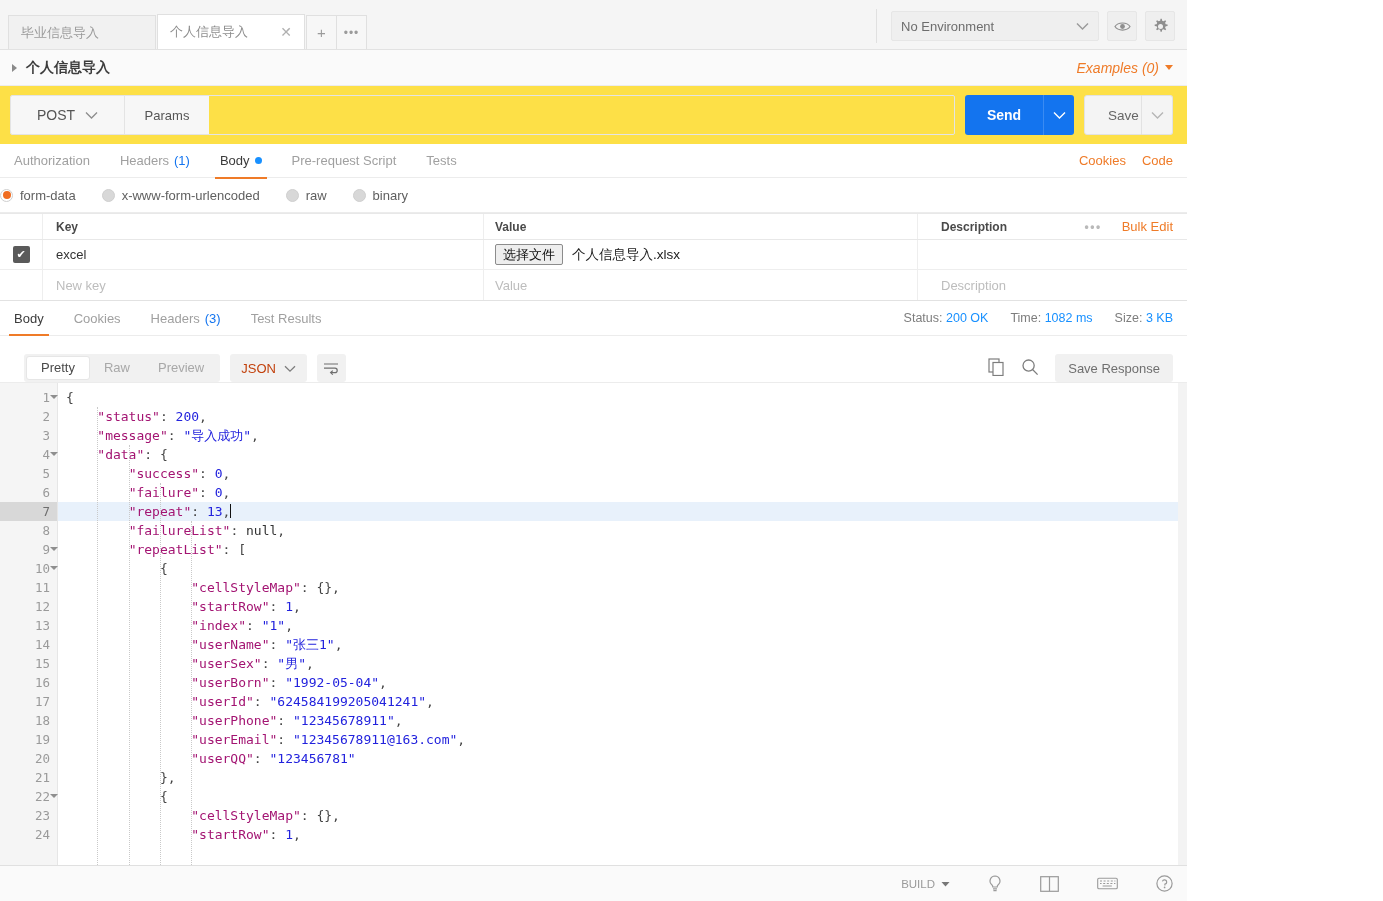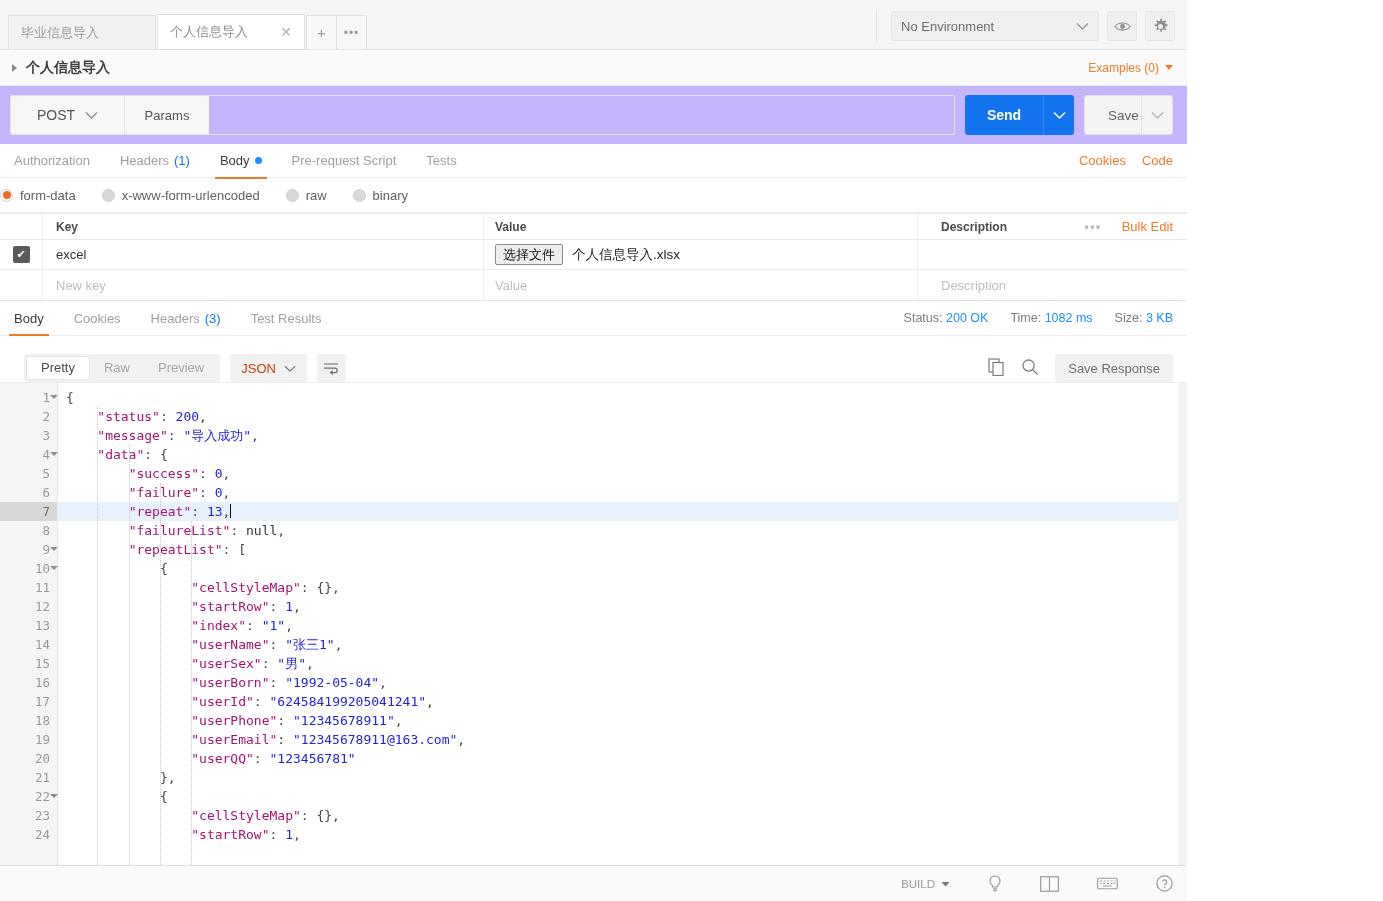--- a/index.html
+++ b/index.html
@@ -88,27 +88,27 @@
   
   .reqname-row {
     height: 36px; display: flex; align-items: center;
     padding: 0 14px 0 12px; background: #fafafa;
     border-bottom: 1px solid #ececec;
     position: relative;
   }
   .reqname { font-size: 14px; font-weight: bold; color: #3d3d3d; display:flex; align-items:center; }
   .caret-right { width:0;height:0;border-top:4px solid transparent;border-bottom:4px solid transparent;border-left:5px solid #8a8a8a; margin-right:9px; }
   .examples {
-    position:absolute; right:14px; color:#ef7b28; font-size:12px;
-    display:flex; align-items:center; cursor:pointer;
+    position:absolute; right:14px; color:#ef7b28; font-size:14px;
+    display:flex; align-items:center; cursor:pointer;font-style:italic;
   }
   .examples .dn { margin-left:6px; width:0;height:0;border-left:4px solid transparent;border-right:4px solid transparent;border-top:5px solid #ef7b28; }
 
   
-  .urlbar-wrap { padding: 9px 14px 9px 10px; background:#c4b5fd; display:flex; align-items:flex-start; }
+  .urlbar-wrap { padding: 9px 14px 9px 10px; background:#fde047; display:flex; align-items:flex-start; }
   .urlbar { flex:1; display:flex; height:40px; border:1px solid #e4e4e4; border-radius:2px; overflow:hidden; }
   .method {
     width: 114px; display:flex; align-items:center; justify-content:center;
     gap: 10px;
     background: #f7f7f7; border-right:1px solid #e4e4e4;
     color:#555; font-size:14px; cursor:pointer;
   }
   .url-input {
     flex:1; display:flex; align-items:center; padding:0 12px;
     background:#f7f7f7; color:#585858; font-size:13.5px;

